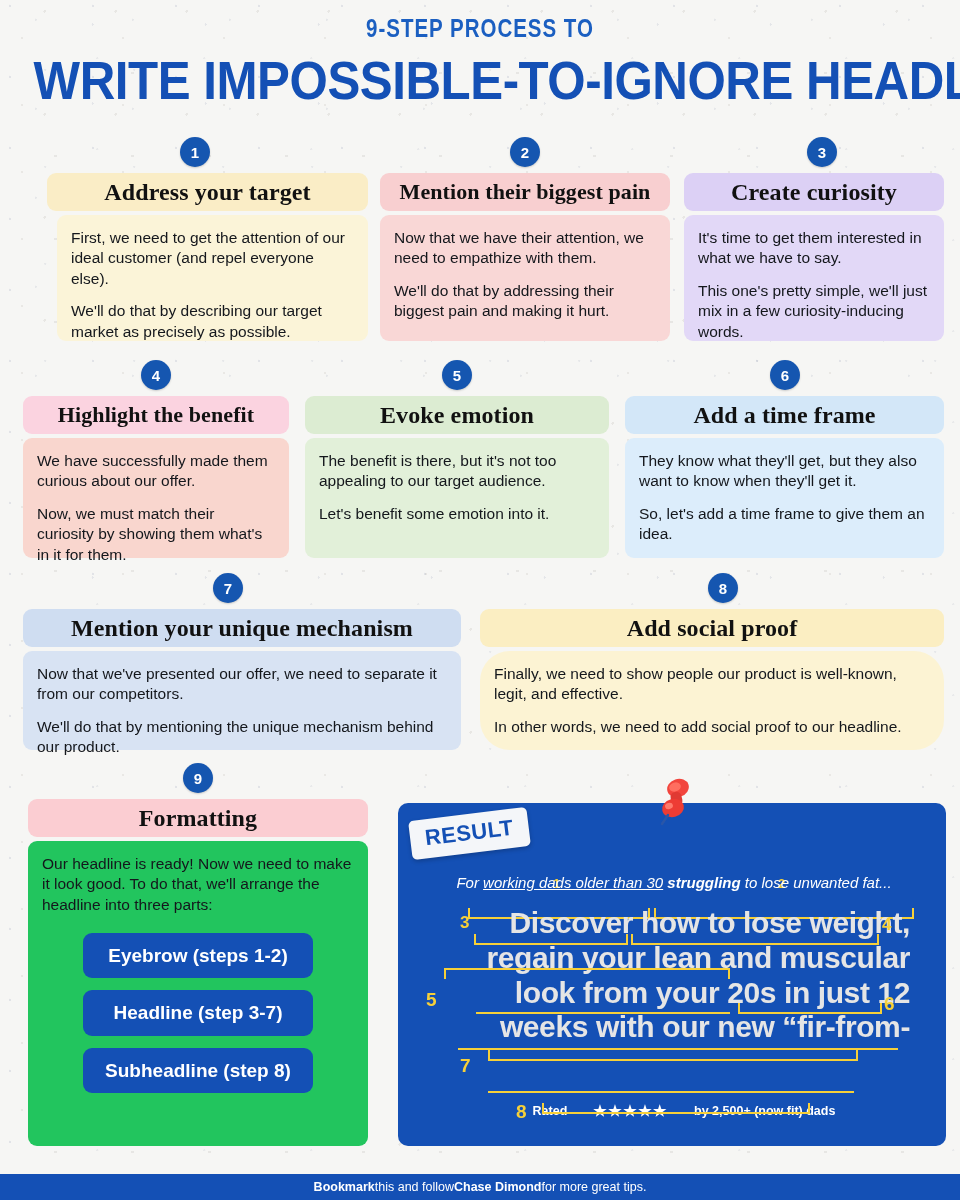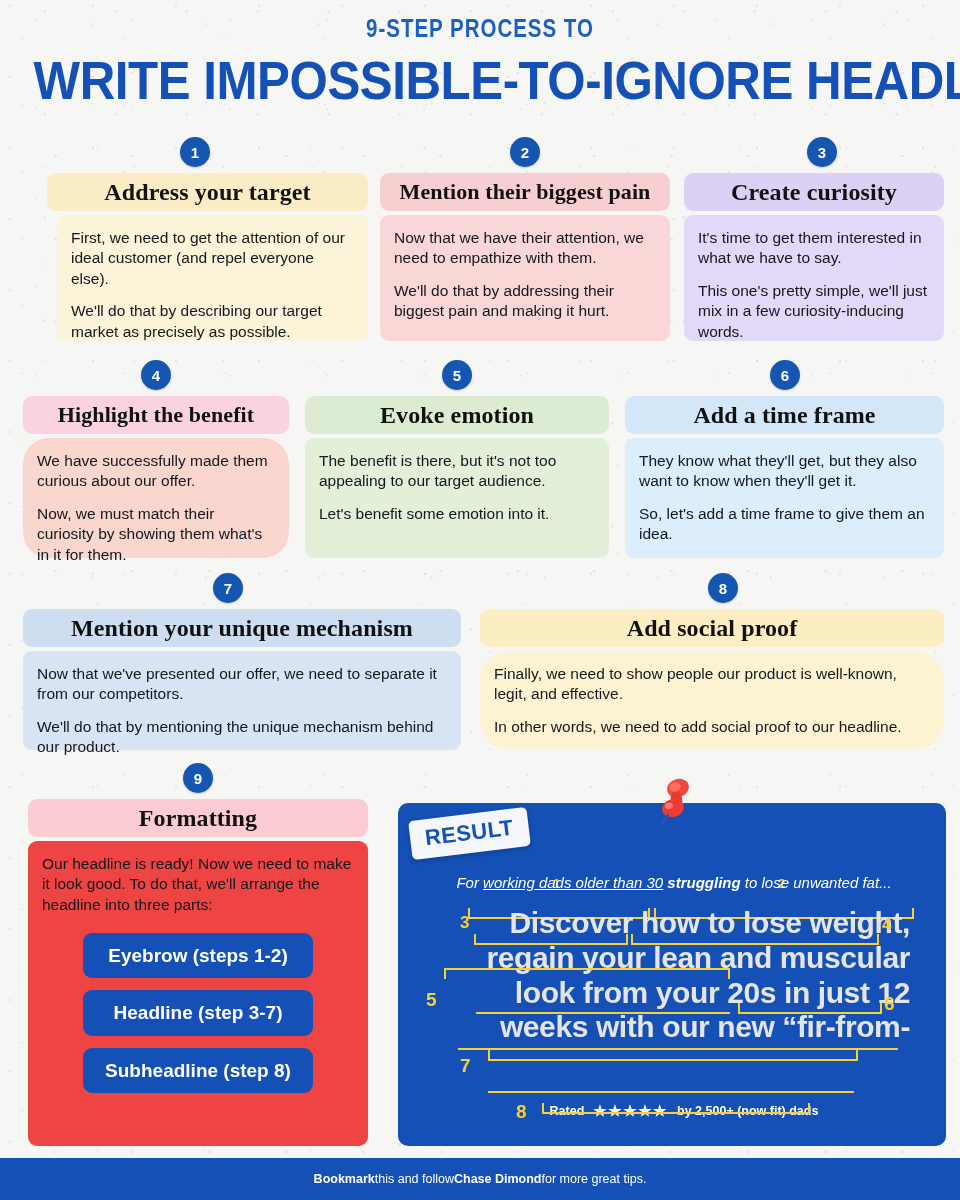--- a/index.html
+++ b/index.html
@@ -103,31 +103,31 @@
   }
   .eyebrow u{text-decoration:underline;}
   .eyebrow b{font-weight:bold;font-style:italic;}
   .headline{
     position:absolute;left:46px;right:36px;top:103px;
     color:#e5e5e5;font-weight:bold;font-size:30px;line-height:1.16;
     text-align:right;letter-spacing:-.4px;
   }
   .rating-row{
     position:absolute;left:0;right:0;bottom:26px;
-    display:flex;align-items:center;justify-content:center;gap:9px;
+    display:flex;align-items:center;justify-content:center;gap:26px;
     color:#fff;font-weight:bold;font-size:12.5px;
   }
   .stars{letter-spacing:1.5px;font-size:15px;}
   .ynum{color:#f6d039;font-weight:bold;}
   .bracket{position:absolute;border:2px solid #f6d039;border-top:none;height:9px;}
   .uline{position:absolute;height:2px;background:#f6d039;}
 
   
   .footer{
-    position:absolute;left:0;right:0;bottom:0;height:42px;
+    position:absolute;left:0;right:0;bottom:0;height:26px;
     background:#1450b5;color:#fff;
     display:flex;align-items:center;justify-content:center;
     font-size:12.5px;
   }
   .footer b{font-weight:bold;}
 </style>
 </head>
 <body>
 
 <div class="paper-texture"></div>
@@ -160,21 +160,21 @@
     <div class="card-head" style="background:#dcd0f5;">Create curiosity</div>
     <div class="card-body" style="background:#e2d8f7;">
       <p>It's time to get them interested in what we have to say.</p>
       <p>This one's pretty simple, we'll just mix in a few curiosity-inducing words.</p>
     </div>
   </div>
 
   <div class="card" style="left:23px;top:360px;width:266px;height:198px;">
     <div class="badge" style="left:118px;">4</div>
     <div class="card-head" style="background:#fbd3e0;font-size:22px;">Highlight the benefit</div>
-    <div class="card-body" style="background:#f9d6ce;border-radius:26px;">
+    <div class="card-body" style="background:#f9d6ce;">
       <p>We have successfully made them curious about our offer.</p>
       <p>Now, we must match their curiosity by showing them what's in it for them.</p>
     </div>
   </div>
 
   <div class="card" style="left:305px;top:360px;width:304px;height:198px;">
     <div class="badge" style="left:137px;">5</div>
     <div class="card-head" style="background:#dcecd2;">Evoke emotion</div>
     <div class="card-body" style="background:#e2f0d9;">
       <p>The benefit is there, but it's not too appealing to our target audience.</p>
@@ -205,21 +205,21 @@
     <div class="card-head" style="background:#fbeec2;">Add social proof</div>
     <div class="card-body" style="background:#fcf3d3;border-radius:30px;">
       <p>Finally, we need to show people our product is well-known, legit, and effective.</p>
       <p>In other words, we need to add social proof to our headline.</p>
     </div>
   </div>
 
   <div class="card" style="left:28px;top:763px;width:340px;height:383px;">
     <div class="badge" style="left:155px;">9</div>
     <div class="card-head" style="background:#fbcdd2;">Formatting</div>
-    <div class="card-body" style="background:#ef4444;">
+    <div class="card-body" style="background:#22c55e;">
       <p>Our headline is ready! Now we need to make it look good. To do that, we'll arrange the headline into three parts:</p>
       <div class="fmt-list">
         <div class="fmt-btn">Eyebrow (steps 1-2)</div>
         <div class="fmt-btn">Headline (step 3-7)</div>
         <div class="fmt-btn">Subheadline (step 8)</div>
       </div>
     </div>
   </div>
 
   <div class="result-panel">

